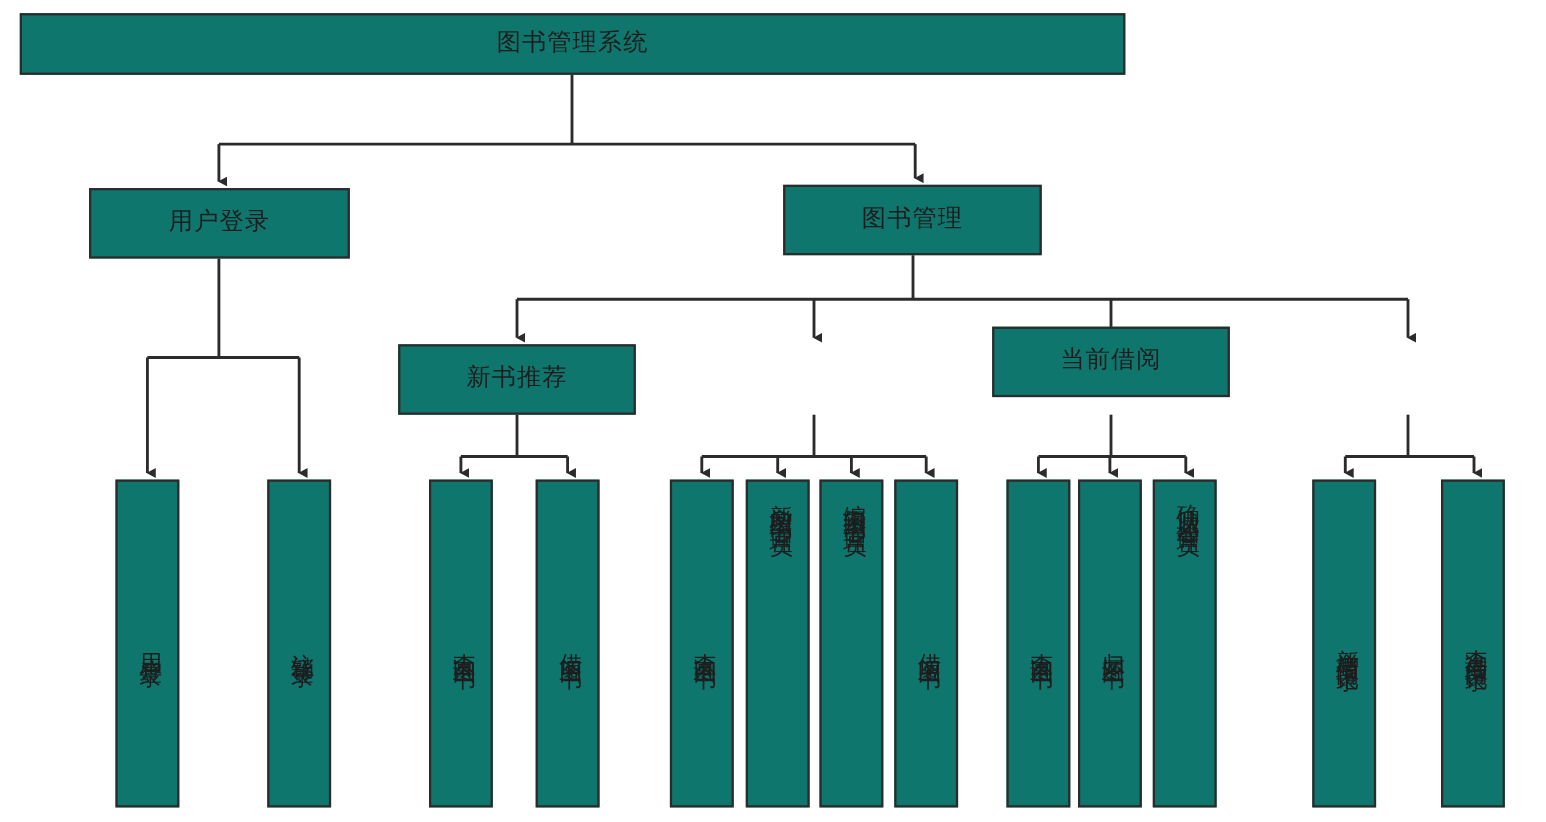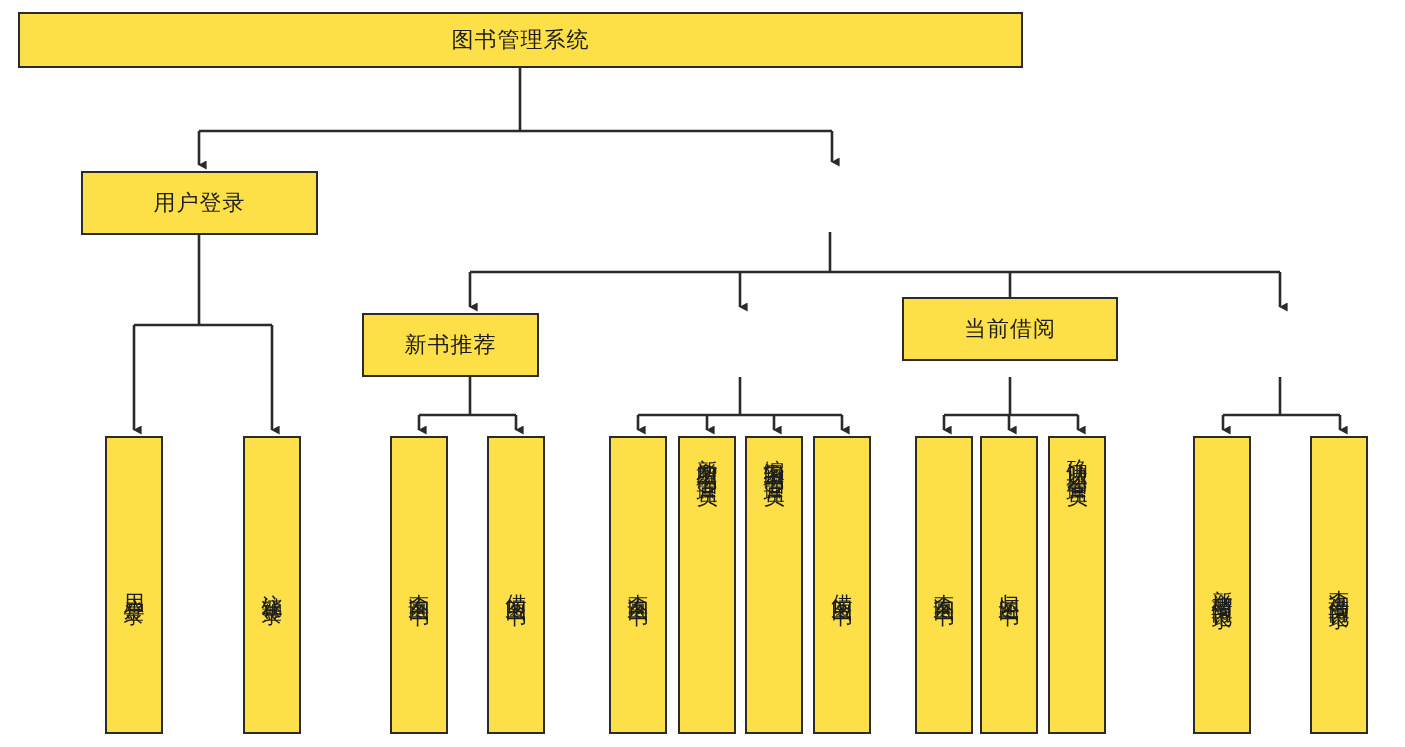--- a/index.html
+++ b/index.html
@@ -15,25 +15,26 @@
     position:absolute;left:0;top:0;width:1405px;height:747px;
   }
   svg.connectors{
     position:absolute;left:0;top:0;width:1405px;height:747px;
     pointer-events:none;
   }
   .node{
     position:absolute;
     box-sizing:border-box;
     border:2.5px solid #2b2b2b;
-    background:#fde047;
+    background:#0f766e;
     display:flex;
     align-items:center;
     justify-content:center;
     color:#1d1d1d;
+    font-family:Liberation Mono, monospace;
   }
   .node.horiz{
     font-size:22px;
     letter-spacing:1px;
     line-height:1.2;
   }
   .node.root{
     font-size:22px;
   }
   .node.leaf{
@@ -125,22 +126,25 @@
     </g>
   </svg>
 
   <div class="node horiz root" style="left:18px;top:12px;width:1005px;height:56px;">
     <span>图书管理系统</span>
   </div>
 
   <div class="node horiz" style="left:81px;top:171px;width:237px;height:64px;">
     <span>用户登录</span>
   </div>
-
-  <div class="node horiz" style="left:362px;top:313px;width:177px;height:64px;">
+  <div class="node horiz" style="left:712px;top:168px;width:235px;height:64px;">
+    <span>图书管理</span>
+  </div>
+
+  <div class="node horiz" style="left:362px;top:313px;width:216px;height:64px;">
     <span>新书推荐</span>
   </div>
   <div class="node horiz" style="left:902px;top:297px;width:216px;height:64px;">
     <span>当前借阅</span>
   </div>
 
   <div class="node leaf" style="left:105px;top:436px;width:58px;height:298px;">
     <span class="leaf-inner">
         <span class="vtext">用户登录</span>
       </span>

